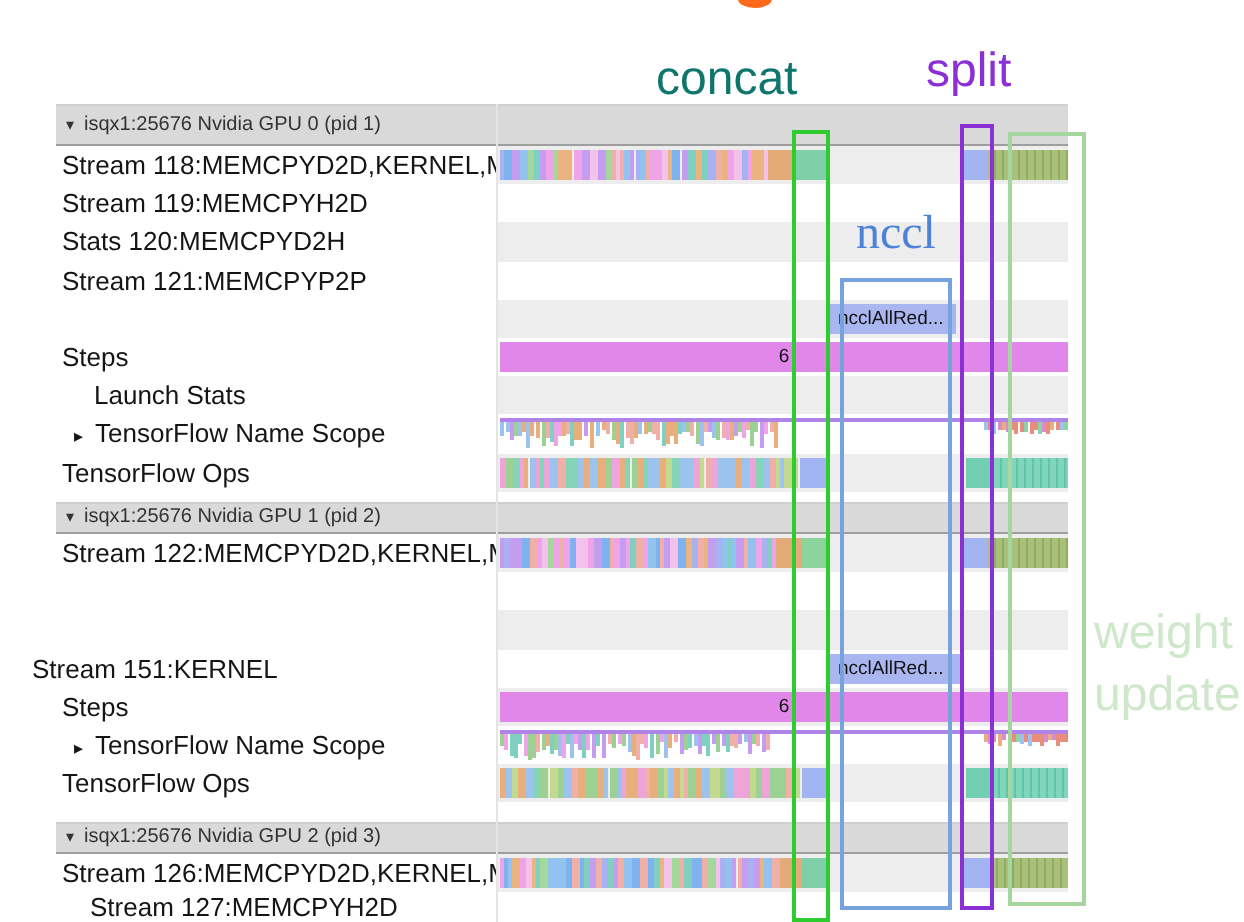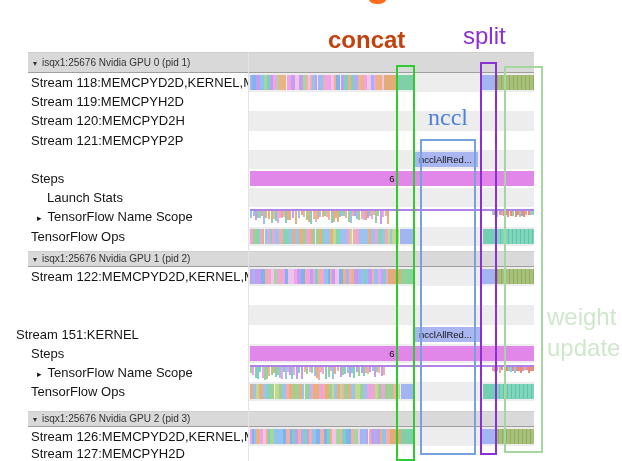--- a/index.html
+++ b/index.html
@@ -63,21 +63,21 @@
       <div style="position: absolute; left: 371px; top: 75px; width: 3px; height: 15px; background: rgb(169, 178, 240);"></div>
       <div style="position: absolute; left: 374px; top: 75px; width: 2px; height: 15px; background: rgb(240, 164, 232);"></div>
       <div style="position: absolute; left: 376px; top: 75px; width: 3px; height: 15px; background: rgb(234, 179, 128);"></div>
       <div style="position: absolute; left: 379px; top: 75px; width: 3px; height: 15px; background: rgb(234, 179, 128);"></div>
       <div style="position: absolute; left: 382px; top: 75px; width: 2px; height: 15px; background: rgb(242, 194, 234);"></div>
       <div style="position: absolute; left: 384px; top: 75px; width: 14px; height: 15px; background: rgb(226, 171, 119);"></div>
       <div style="position: absolute; left: 398px; top: 75px; width: 16px; height: 15px; background: rgb(127, 208, 168);"></div>
       <div style="position: absolute; left: 481px; top: 75px; width: 13px; height: 15px; background: rgb(163, 180, 242);"></div>
       <div style="position: absolute; left: 494px; top: 75px; width: 40px; height: 15px; background: repeating-linear-gradient(90deg, rgb(169, 192, 124) 0px, rgb(169, 192, 124) 3px, rgb(143, 174, 94) 3px, rgb(143, 174, 94) 4px);"></div>
       <div style="position: absolute; left: 0px; top: 92.2px; width: 248px; height: 19.2px; line-height: 19.2px; font-size: 13px; color: rgb(21, 21, 21); white-space: nowrap; overflow: hidden; padding-left: 31px; box-sizing: border-box;"><span>Stream 119:MEMCPYH2D</span></div>
-      <div style="position: absolute; left: 0px; top: 111.4px; width: 248px; height: 19.2px; line-height: 19.2px; font-size: 13px; color: rgb(21, 21, 21); white-space: nowrap; overflow: hidden; padding-left: 31px; box-sizing: border-box;"><span>Stream 120:MEMCPYD2H</span></div>
+      <div style="position: absolute; left: 0px; top: 111.4px; width: 248px; height: 19.2px; line-height: 19.2px; font-size: 13px; color: rgb(21, 21, 21); white-space: nowrap; overflow: hidden; padding-left: 31px; box-sizing: border-box;"><span>Stats 120:MEMCPYD2H</span></div>
       <div style="position: absolute; left: 249px; top: 111.4px; width: 285px; height: 19.2px; background: rgb(237, 237, 237);"></div>
       <div style="position: absolute; left: 0px; top: 130.6px; width: 248px; height: 19.2px; line-height: 19.2px; font-size: 13px; color: rgb(21, 21, 21); white-space: nowrap; overflow: hidden; padding-left: 31px; box-sizing: border-box;"><span>Stream 121:MEMCPYP2P</span></div>
       <div style="position: absolute; left: 249px; top: 149.8px; width: 285px; height: 19.2px; background: rgb(237, 237, 237);"></div>
       <div style="position: absolute; left: 413px; top: 151.8px; width: 65px; height: 15px; background: rgb(169, 182, 240); font-size: 9.5px; color: rgb(17, 17, 17); line-height: 15px; text-align: left; padding-left: 6px; box-sizing: border-box; white-space: nowrap; overflow: hidden;">ncclAllRed...</div>
       <div style="position: absolute; left: 0px; top: 169px; width: 248px; height: 19.2px; line-height: 19.2px; font-size: 13px; color: rgb(21, 21, 21); white-space: nowrap; overflow: hidden; padding-left: 31px; box-sizing: border-box;"><span>Steps</span></div>
       <div style="position: absolute; left: 250px; top: 171px; width: 284px; height: 15px; background: rgb(226, 135, 234); font-size: 9.5px; color: rgb(17, 17, 17); line-height: 15px; text-align: center; padding-left: 0px; box-sizing: border-box; white-space: nowrap; overflow: hidden;">6</div>
       <div style="position: absolute; left: 0px; top: 188.2px; width: 248px; height: 19.2px; line-height: 19.2px; font-size: 13px; color: rgb(21, 21, 21); white-space: nowrap; overflow: hidden; padding-left: 47px; box-sizing: border-box;"><span>Launch Stats</span></div>
       <div style="position: absolute; left: 249px; top: 188.2px; width: 285px; height: 19.2px; background: rgb(237, 237, 237);"></div>
       <div style="position: absolute; left: 0px; top: 207.4px; width: 248px; height: 19.2px; line-height: 19.2px; font-size: 13px; color: rgb(21, 21, 21); white-space: nowrap; overflow: hidden; padding-left: 37px; box-sizing: border-box;"><span style="font-size: 9px; margin-right: 6px;">▸</span><span>TensorFlow Name Scope</span></div>
       <div style="position: absolute; left: 250px; top: 209.4px; width: 284px; height: 2px; background: rgb(176, 131, 230);"></div>
@@ -458,27 +458,27 @@
       <div style="position: absolute; left: 374px; top: 429px; width: 3px; height: 15px; background: rgb(169, 178, 240);"></div>
       <div style="position: absolute; left: 377px; top: 429px; width: 3px; height: 15px; background: rgb(196, 157, 240);"></div>
       <div style="position: absolute; left: 380px; top: 429px; width: 2px; height: 15px; background: rgb(234, 179, 128);"></div>
       <div style="position: absolute; left: 382px; top: 429px; width: 4px; height: 15px; background: rgb(146, 195, 240);"></div>
       <div style="position: absolute; left: 386px; top: 429px; width: 3px; height: 15px; background: rgb(240, 176, 168);"></div>
       <div style="position: absolute; left: 389px; top: 429px; width: 1px; height: 15px; background: rgb(240, 176, 168);"></div>
       <div style="position: absolute; left: 390px; top: 429px; width: 11px; height: 15px; background: rgb(226, 171, 119);"></div>
       <div style="position: absolute; left: 401px; top: 429px; width: 14px; height: 15px; background: rgb(127, 208, 168);"></div>
       <div style="position: absolute; left: 481px; top: 429px; width: 14px; height: 15px; background: rgb(163, 180, 242);"></div>
       <div style="position: absolute; left: 495px; top: 429px; width: 39px; height: 15px; background: repeating-linear-gradient(90deg, rgb(169, 192, 124) 0px, rgb(169, 192, 124) 3px, rgb(143, 174, 94) 3px, rgb(143, 174, 94) 4px);"></div>
-      <div style="position: absolute; left: 0px; top: 446.2px; width: 248px; height: 15px; line-height: 15px; font-size: 13px; color: rgb(21, 21, 21); white-space: nowrap; overflow: hidden; padding-left: 31px; box-sizing: border-box;"><span>Stream 127:MEMCPYH2D</span></div>
+      <div style="position: absolute; left: 0px; top: 446.2px; width: 248px; height: 15px; line-height: 15px; font-size: 13px; color: rgb(21, 21, 21); white-space: nowrap; overflow: hidden; padding-left: 45px; box-sizing: border-box;"><span>Stream 127:MEMCPYH2D</span></div>
     </div>
   <div id="sidebar-divider" style="left: 248px; top: 52px; height: 409px;"></div>
   <div id="ann-layer">
     <div class="box" id="box-concat" style="left: 396px; top: 65px; width: 19px; height: 396px; border: 2px solid rgb(46, 204, 46);"></div>
     <div class="box" id="box-nccl" style="left: 420px; top: 139px; width: 56px; height: 316px; border: 2px solid rgb(118, 163, 220);"></div>
     <div class="box" id="box-split" style="left: 480px; top: 62px; width: 17px; height: 393px; border: 2px solid rgb(139, 47, 214);"></div>
     <div class="box" id="box-weight" style="left: 504px; top: 66px; width: 39px; height: 387px; border: 2px solid rgb(165, 214, 160);"></div>
-    <div class="ann" id="lab-concat" style="left: 328px; top: 27px; color: #c2410c; font-weight: bold;">concat</div>
+    <div class="ann" id="lab-concat" style="left: 328px; top: 27px; color: #0f766e;">concat</div>
     <div class="ann" id="lab-split" style="left: 463px; top: 23px; color: rgb(139, 47, 214);">split</div>
     <div class="ann" id="lab-nccl" style="left: 428px; top: 104px; color: rgb(77, 130, 216); font-family: Liberation Serif, serif;">nccl</div>
     <div class="ann wrap" id="lab-weight" style="left: 547px; top: 301px; color: rgb(207, 231, 203);">weight update</div>
     <div id="orange-frag" style="left: 369px; top: -5px; width: 17px; height: 9px; background: rgb(255, 106, 26);"></div>
   </div>
 </div>
 
 </body></html>

